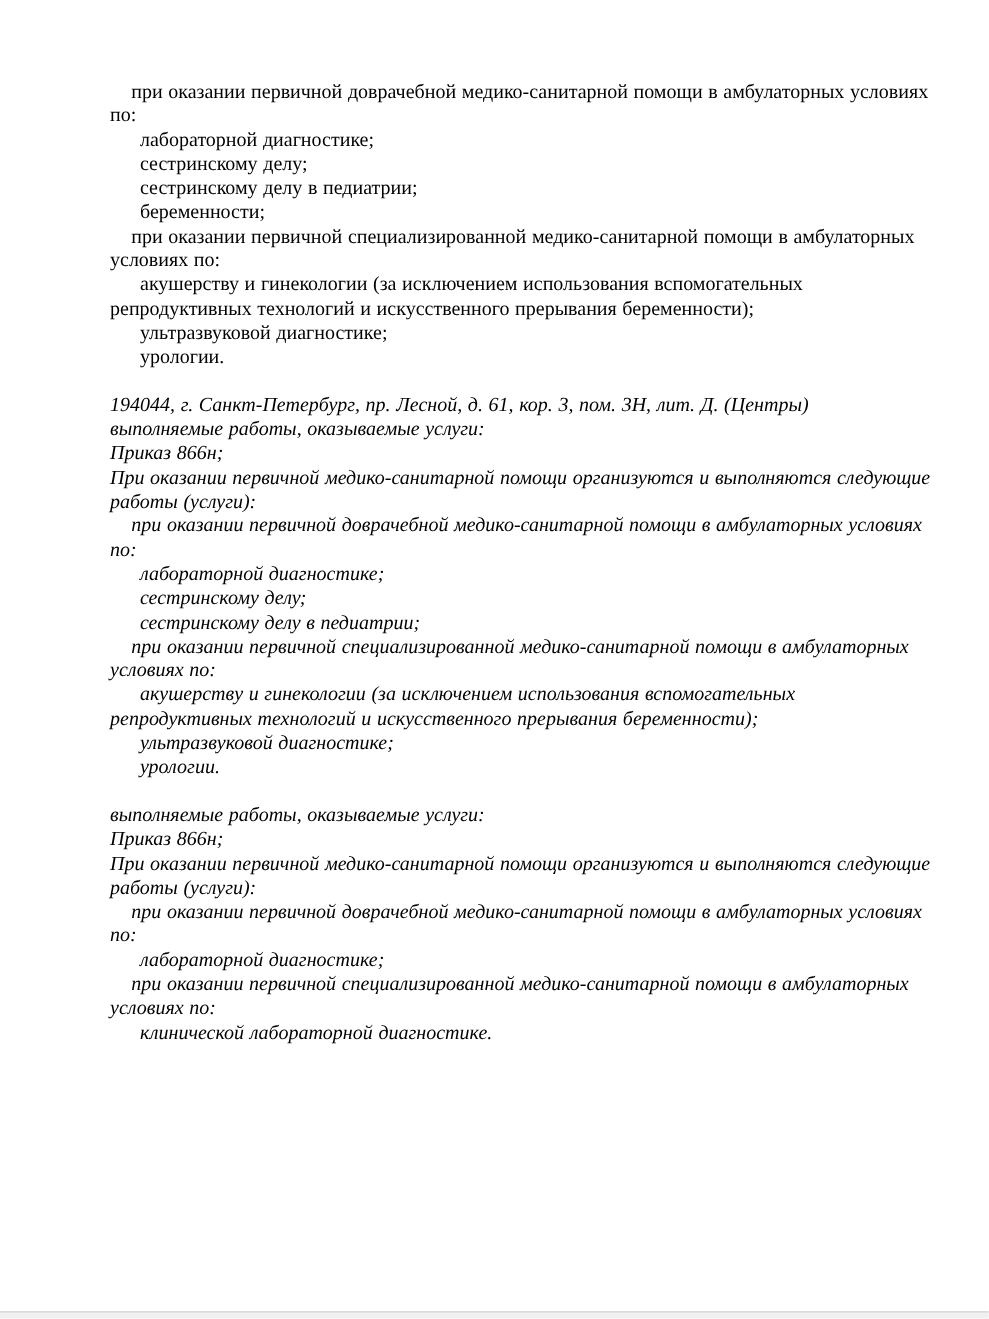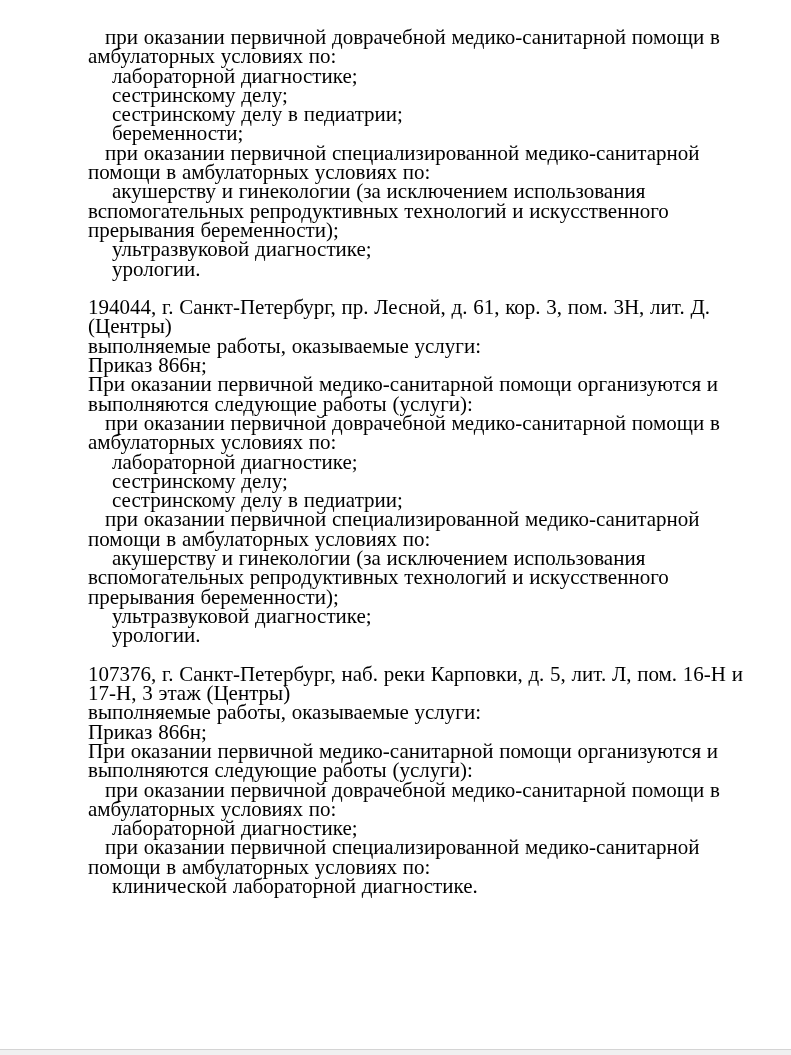--- a/index.html
+++ b/index.html
@@ -11,26 +11,26 @@
     position: relative;
     width: 791px;
     height: 1055px;
     overflow: hidden;
     font-family: "Liberation Serif", "DejaVu Serif", serif;
     color: #000000;
   }
   .doc {
     box-sizing: content-box;
     width: 662px;
-    padding: 28px 0 0 88px;
-    font-size: 21px;
+    padding: 64px 0 0 88px;
+    font-size: 16px;
     line-height: 19.3px;
   }
   .block { margin: 0; }
-  .block + .block { margin-top: 19.3px; }
+  .block + .block { margin-top: 19.3px; font-style: italic; }
   .line {
     margin: 0;
     padding: 0;
     text-indent: 0;
     word-spacing: 0.5px;
   }
   .line.ind1 { text-indent: 17px; }
   .line.ind2 { text-indent: 24px; }
   .bottom-strip {
     position: absolute;
@@ -65,21 +65,20 @@
       <p class="line ind1">при оказании первичной доврачебной медико-санитарной помощи в амбулаторных условиях по:</p>
       <p class="line ind2">лабораторной диагностике;</p>
       <p class="line ind2">сестринскому делу;</p>
       <p class="line ind2">сестринскому делу в педиатрии;</p>
       <p class="line ind1">при оказании первичной специализированной медико-санитарной помощи в амбулаторных условиях по:</p>
       <p class="line ind2">акушерству и гинекологии (за исключением использования вспомогательных репродуктивных технологий и искусственного прерывания беременности);</p>
       <p class="line ind2">ультразвуковой диагностике;</p>
       <p class="line ind2">урологии.</p>
     </div>
     <div class="block">
-      <p class="line ind0">107376, г. Санкт-Петербург, наб. реки Карповки, д. 5, лит. Л, пом. 16-Н и 17-Н, 3 этаж (Центры)</p>
       <p class="line ind0">выполняемые работы, оказываемые услуги:</p>
       <p class="line ind0">Приказ 866н;</p>
       <p class="line ind0">При оказании первичной медико-санитарной помощи организуются и выполняются следующие работы (услуги):</p>
       <p class="line ind1">при оказании первичной доврачебной медико-санитарной помощи в амбулаторных условиях по:</p>
       <p class="line ind2">лабораторной диагностике;</p>
       <p class="line ind1">при оказании первичной специализированной медико-санитарной помощи в амбулаторных условиях по:</p>
       <p class="line ind2">клинической лабораторной диагностике.</p>
     </div>
   </main>
 

